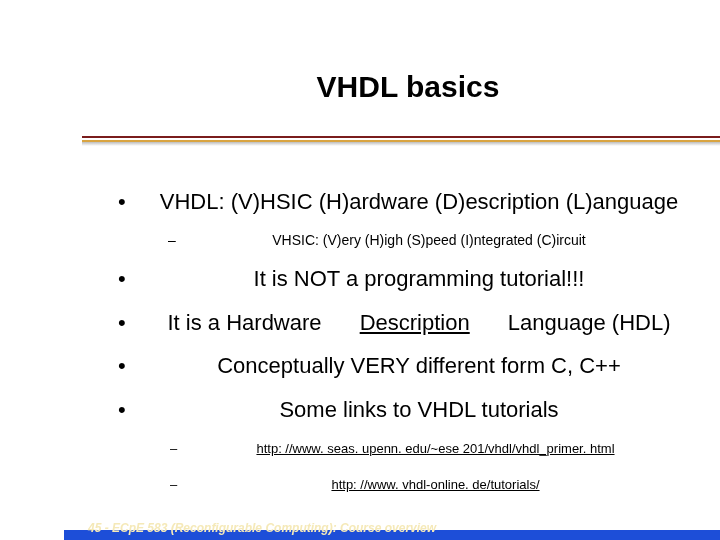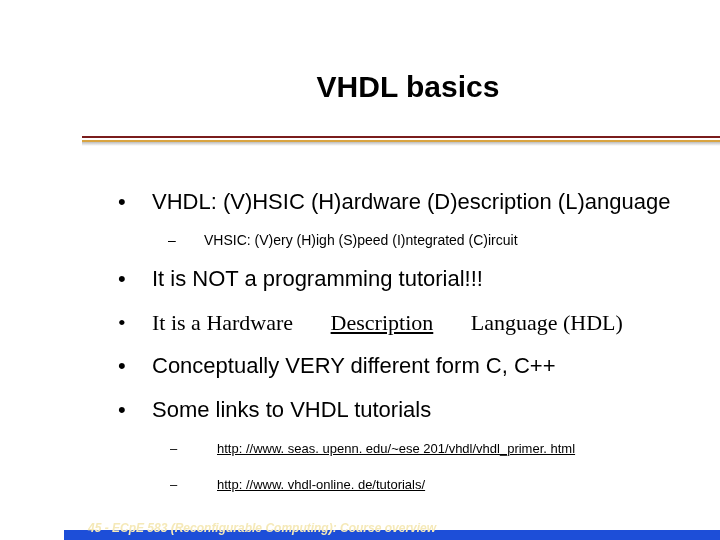--- a/index.html
+++ b/index.html
@@ -5,35 +5,35 @@
   * { margin: 16px; padding: 0; box-sizing: border-box; }
   html, body { width: 720px; height: 540px; font-family: Arial, Helvetica, sans-serif; background: #fff; overflow: hidden; }
   .slide { position: relative; width: 720px; height: 540px; }
   .title-area { text-align: center; padding-top: 6px; }
   .title { font-size: 30px; font-weight: bold; color: #000; display: inline-block; }
   .rule-wrap { margin-top: 4px; }
   .rule-top { height: 2px; background: #7a1c1c; margin: 0 18px; }
   .rule-mid { height: 2px; background: #d9a441; margin: 2px 18px 0 18px; }
   .rule-shadow { height: 4px; background: linear-gradient(#bdbdbd, rgba(0,0,0,0)); margin: 0 18px; }
   .content { padding: 10px 18px 0 18px; }
-  ul.level1 { list-style: none; }
+  ul.level1 { list-style: none; text-align: center; }
   ul.level1 > li { position: relative; padding-left: 22px; margin-bottom: 16px; font-size: 22px; line-height: 1.25; color: #000; }
   ul.level1 > li::before { content: "•"; position: absolute; left: 4px; top: 0; font-size: 22px; }
   ul.level2 { list-style: none; margin-top: 2px; }
   ul.level2 > li { position: relative; padding-left: 20px; font-size: 14px; line-height: 1.25; }
   ul.level2 > li::before { content: "–"; position: absolute; left: 0; top: 0; }
   ul.links { list-style: none; margin-top: 4px; }
   ul.links > li { position: relative; padding-left: 18px; font-size: 13px; line-height: 1.5; color: #000; }
   ul.links > li::before { content: "–"; position: absolute; left: 2px; top: 0; }
   .link { text-decoration: underline; cursor: pointer; padding-left: 15px; }
   .underline { text-decoration: underline; }
   .footer { position: absolute; left: 0; right: 0; bottom: 16px; height: 26px; background: #1d4ed8; }
   .footer-text { position: absolute; left: 8px; bottom: 5px; color: #f5e9b8; font-size: 12px; font-style: italic; font-weight: bold; }
   .uni { position: absolute; right: 60px; bottom: 12px; color: #b33a2a; font-size: 15px; font-family: Georgia, 'Times New Roman', serif; }
-  .nowrap { white-space: nowrap; font-family: Liberation Serif, serif; }
+  .nowrap { white-space: nowrap; }
 </style>
 </head>
 <body>
 <div class="slide">
 
   <div class="title-area">
     <span class="title">VHDL basics</span>
   </div>
   <div class="rule-wrap">
     <div class="rule-top"></div>

